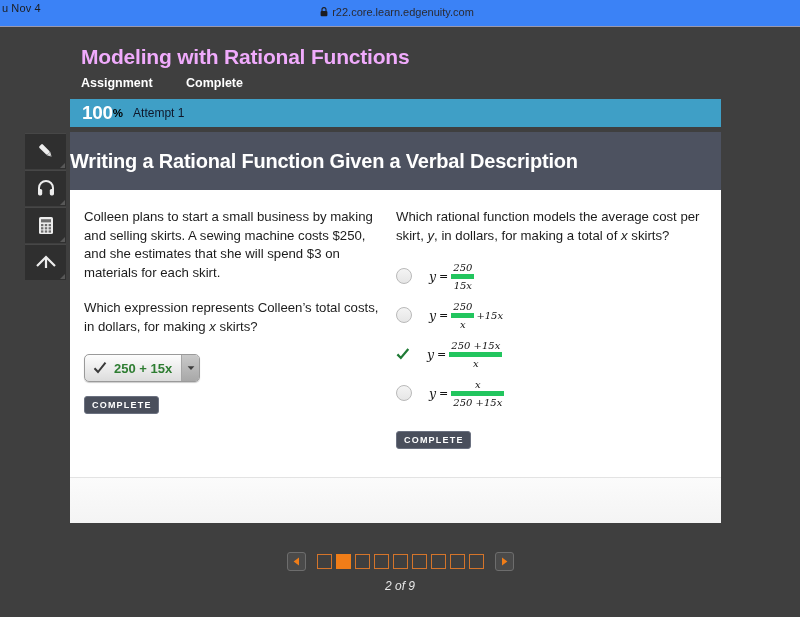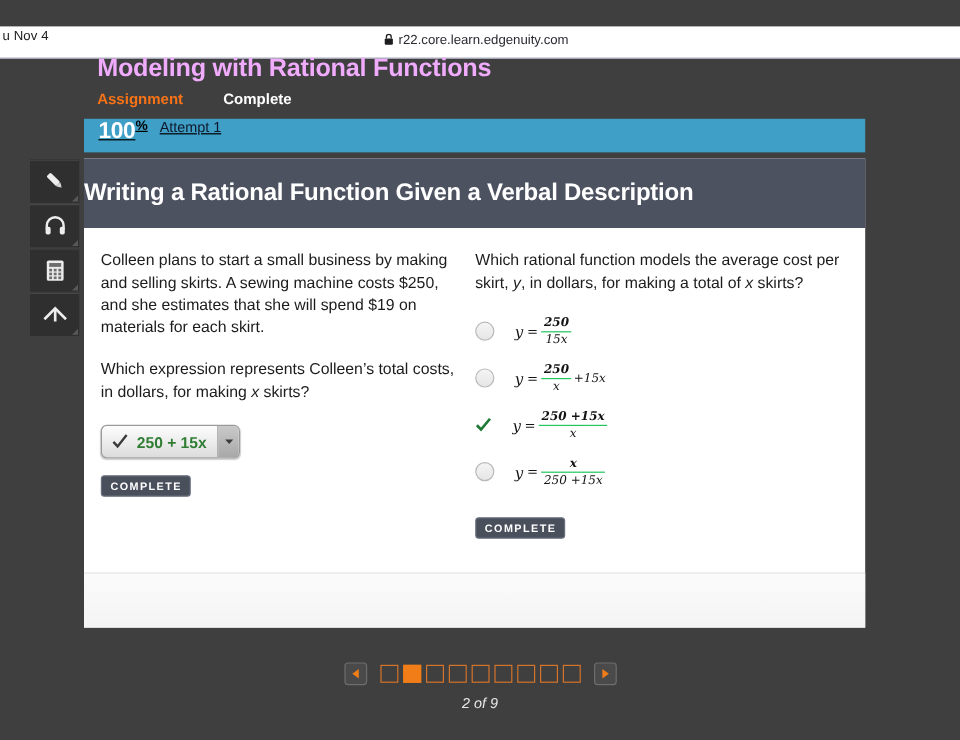--- a/index.html
+++ b/index.html
@@ -7,24 +7,23 @@
     width:800px;height:617px;
     background:#3f3f3f;
     font-family:"Liberation Sans", sans-serif;
     overflow:hidden;
     position:relative;
   }
 
   
   .browser-bar{
     position:absolute;left:0;top:0;width:800px;height:27px;
-    background:#ffffff;
+    background:#3b82f6;
     border-bottom:1px solid #9a99ae;
     box-sizing:border-box;
-    margin-top:22px;
   }
   .clock{
     position:absolute;left:2px;top:2px;
     font-size:11px;color:#1d1d1f;
     letter-spacing:0.1px;
   }
   .url-wrap{
     position:absolute;left:0;top:6px;width:794px;
     text-align:center;
     font-size:11px;color:#2a2a32;
@@ -60,31 +59,30 @@
   .lesson-title{
     color:#f0abfc;
     font-size:21px;font-weight:bold;
     letter-spacing:-0.2px;
     margin:9px 0 0 11px;
   }
   .meta-row{
     margin:7px 0 0 11px;
     font-size:12.5px;font-weight:bold;
   }
-  .meta-type{color:#f97316;}
+  .meta-type{color:#ffffff;}
   .meta-status{color:#ffffff;margin-left:30px;}
 
   .progress-bar{
     margin-top:9px;
     height:28px;width:651px;
     background:#3f9fc6;
-    display:flex;
+    display:flex;align-items:center;
     box-sizing:border-box;
     padding-left:12px;
-    text-decoration:underline;
   }
   .pct{color:#fff;font-size:19px;font-weight:bold;letter-spacing:-0.3px;}
   .pct-sym{font-size:11.5px;font-weight:bold;vertical-align:4px;}
   .attempt{color:#0f172a;font-size:12px;margin-left:10px;}
 
   .activity{
     margin-top:5px;
     width:651px;
     background:#ffffff;
     box-sizing:border-box;
@@ -177,21 +175,21 @@
     display:flex;align-items:center;
     white-space:nowrap;
   }
   .formula .lhs{font-style:italic;font-size:12.5px;margin-right:3px;}
   .formula .eq{margin-right:3px;}
   .frac{
     display:inline-flex;flex-direction:column;
     text-align:center;vertical-align:middle;
     line-height:1.12;
   }
-  .frac .num{padding:0 2px 1px 2px;border-bottom:1px solid #22c55e;font-size:10px;font-weight:bold;}
+  .frac .num{padding:0 2px 1px 2px;border-bottom:5px solid #22c55e;font-size:10px;}
   .frac .den{padding:1px 2px 0 2px;font-size:10px;}
   .formula .tail{margin-left:2px;font-size:10px;text-align:right;}
   .vi{font-style:italic;}
 
   .activity-footer{
     border-top:1px solid #e3e3e3;
     height:45px;
     background:linear-gradient(#fbfbfb,#f4f4f4);
   }
 
@@ -300,21 +298,21 @@
   </div>
 
   <div class="activity">
     <div class="activity-header">
       <h2>Writing a Rational Function Given a Verbal Description</h2>
     </div>
 
     <div class="activity-body">
 
       <div class="col col-left">
-        <p class="qtext">Colleen plans to start a small business by making and selling skirts. A sewing machine costs $250, and she estimates that she will spend $19 on materials for each skirt.</p>
+        <p class="qtext">Colleen plans to start a small business by making and selling skirts. A sewing machine costs $250, and she estimates that she will spend $3 on materials for each skirt.</p>
         <p class="qtext"><span>Which expression represents Colleen’s total costs, in dollars, for making </span><span class="it">x</span><span> skirts?</span></p>
 
         <div class="answer-select">
           <span class="check">
             <svg width="14" height="14" viewBox="0 0 14 14">
                 <path d="M1.5 7.2 L5 11 L12.5 1.6" fill="none" stroke="#3a3a3a" stroke-width="2"></path>
               </svg>
           </span>
           <span class="val">250 + 15x</span>
           <span class="caret">

